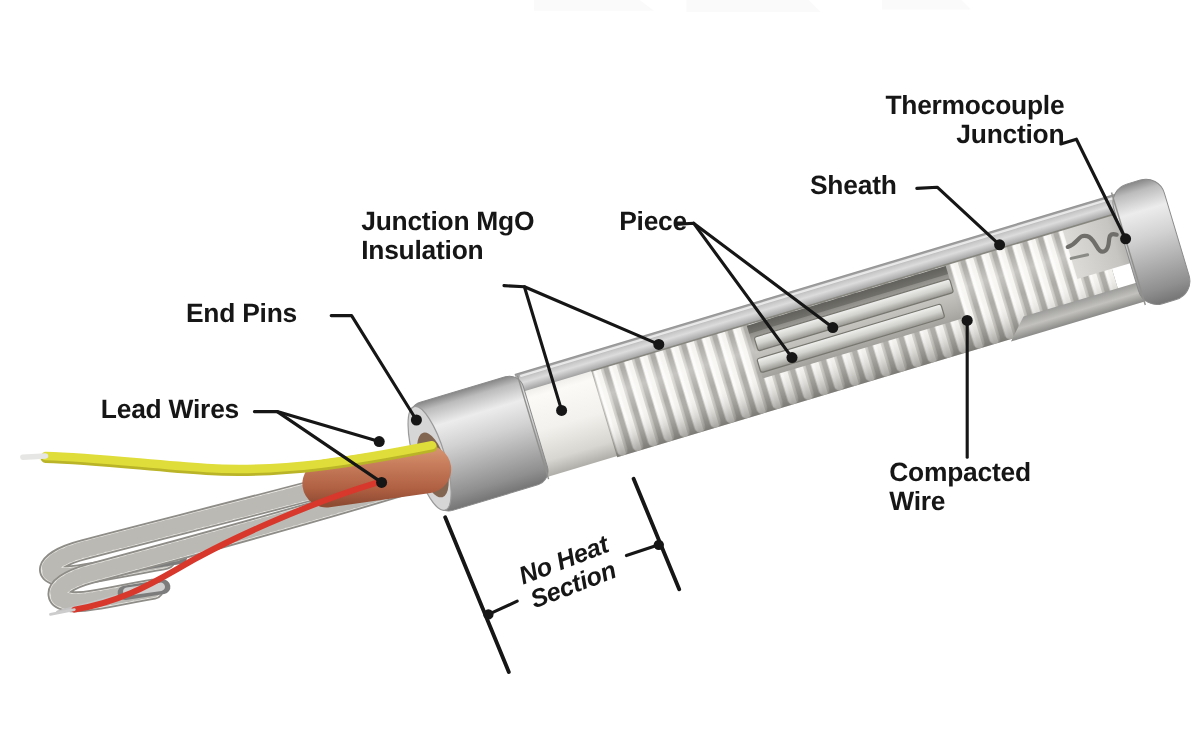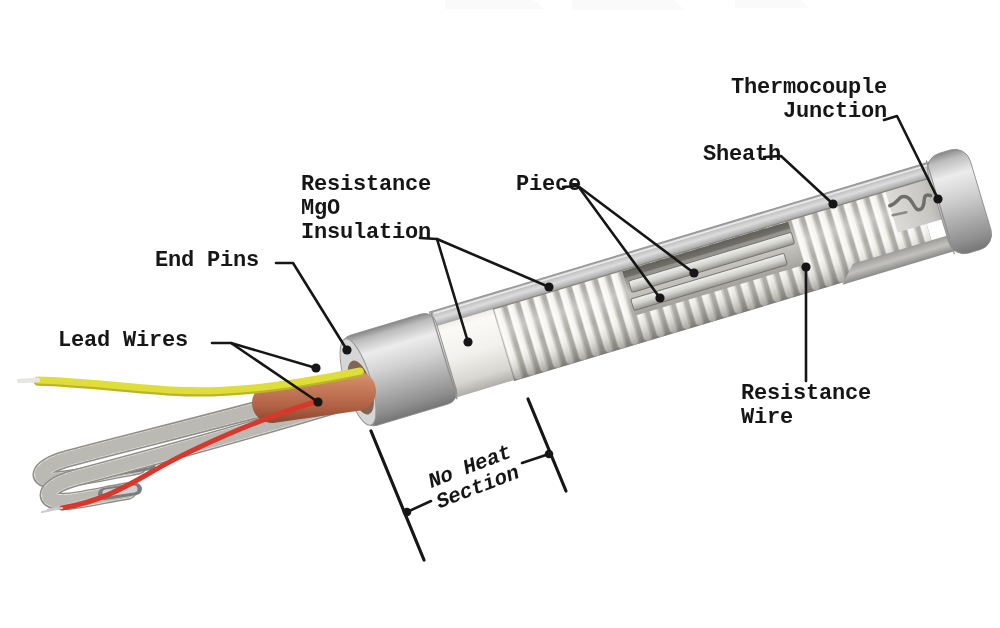--- a/index.html
+++ b/index.html
@@ -1,33 +1,33 @@
 <!DOCTYPE html>
 <html style="--background: #ffffff; --ink: #161616; --wire-yellow: #dfdd3a; --wire-yellow-dark: #b9b428; --wire-red: #d8372c; --copper-sleeve: #c0745a; --ceramic-white: #f5f4f0; --metal-gray: #c2c2c2;"><head>
 <meta charset="utf-8">
 <style>
   html,body{margin:0;padding:0;background:#fff;}
   .stage{
     position:relative;width:1000px;height:576px;
     background:var(--background,#fff);overflow:hidden;
-    font-family:Liberation Mono, monospace;
+    font-family:Liberation Sans, sans-serif;
   }
   .stage svg{position:absolute;left:0;top:0;}
   .lbl{
     position:absolute;
     font-weight:700;font-size:22px;line-height:1.08;
     letter-spacing:-0.2px;color:var(--ink,#141414);
   }
   .nowrap{white-space:nowrap;}
   #lbl-tc{left:705px;top:76px;width:182px;text-align:right;}
-  #lbl-sheath{left:675px;top:143px;margin-left:28px;}
+  #lbl-sheath{left:675px;top:143px;}
   #lbl-pins{left:516px;top:173px;}
   #lbl-mgo{left:301px;top:173px;width:152px;}
   #lbl-end{left:155px;top:249px;}
-  #lbl-lead{left:58px;top:329px;}
+  #lbl-lead{left:84px;top:329px;}
   #lbl-res{left:741px;top:382px;width:146px;}
   #lbl-noheat{
     left:474px;top:478px;width:102px;text-align:center;
     font-style:italic;font-size:21px;line-height:1.05;
     transform:translate(-50%,-50%) rotate(-21deg);
   }
 </style>
 </head>
 <body>
 
@@ -212,18 +212,18 @@
       <circle cx="318" cy="402" r="4.6"></circle>
         <circle cx="806" cy="267" r="4.6"></circle>
       <circle cx="407" cy="512" r="4.3"></circle>
         <circle cx="549" cy="454" r="4.3"></circle>
     </g>
   </svg>
 
   <div class="lbl" id="lbl-tc">Thermocouple Junction</div>
   <div class="lbl nowrap" id="lbl-sheath">Sheath</div>
   <div class="lbl nowrap" id="lbl-pins">Piece</div>
-  <div class="lbl" id="lbl-mgo">Resistance MgO Insulation</div>
+  <div class="lbl" id="lbl-mgo">Junction MgO Insulation</div>
   <div class="lbl nowrap" id="lbl-end">End Pins</div>
   <div class="lbl nowrap" id="lbl-lead">Lead Wires</div>
-  <div class="lbl" id="lbl-res">Resistance Wire</div>
+  <div class="lbl" id="lbl-res">Compacted Wire</div>
   <div class="lbl" id="lbl-noheat">No Heat Section</div>
 </div>
 
 </body></html>

